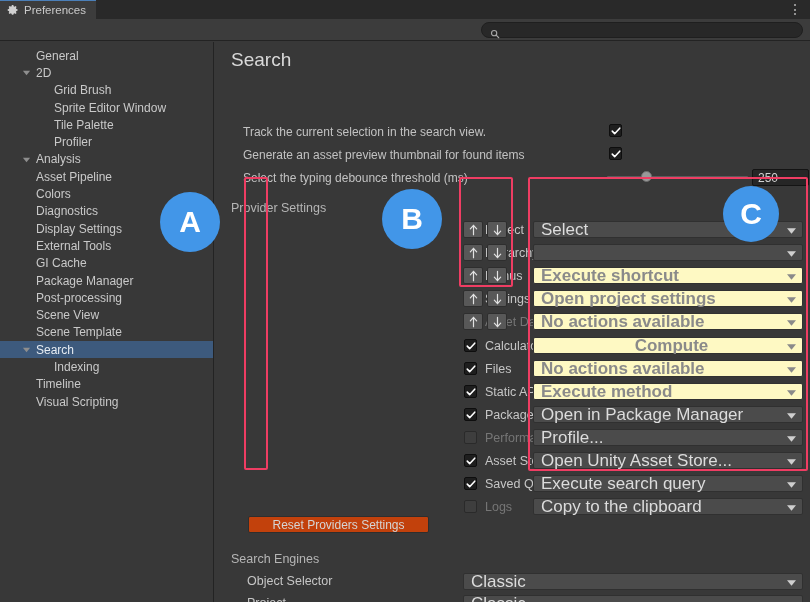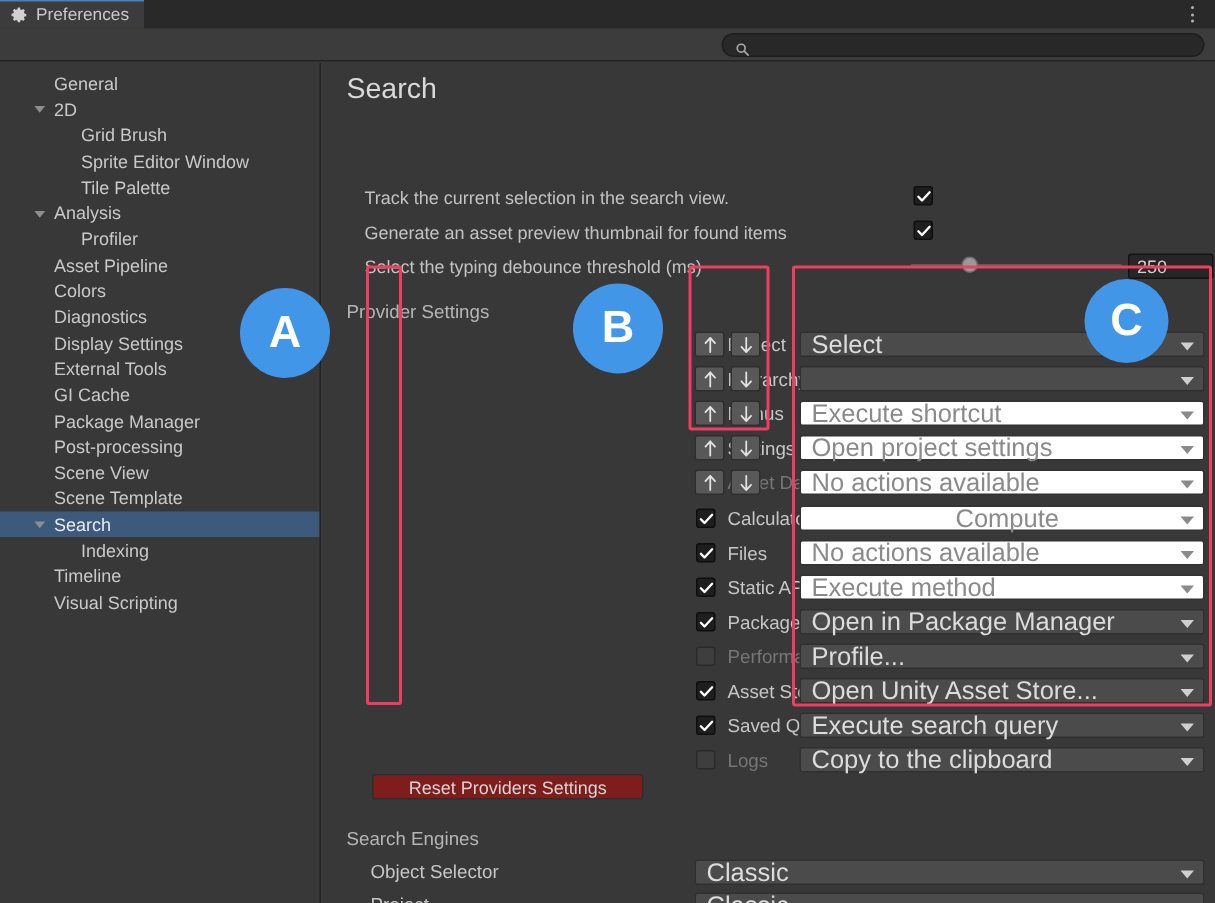--- a/index.html
+++ b/index.html
@@ -121,26 +121,26 @@
     display: flex; align-items: center; justify-content: center;
   }
   .arrow-btn svg { display: block; }
 
   .ddown {
     position: absolute; height: 17px;
     background: #4b4b4b; border: 1px solid #303030; border-radius: 2px;
     color: #dcdcdc; font-size: 17px;
     display: flex; align-items: center; padding-left: 7px;
   }
-  .ddown.dim { background: #ffffff; color: #8a8a8a; border-color: #323232; }
+  .ddown.dim { background: #fef9c3; color: #8a8a8a; border-color: #323232; font-weight: bold; }
   .ddown .arr { position: absolute; right: 6px; top: 6px; }
   .ddown .arr svg { display: block; }
 
   .btn {
-    position: absolute; background: #7f1d1d; border: 1px solid #2e2e2e; border-radius: 2px;
+    position: absolute; background: #c2410c; border: 1px solid #2e2e2e; border-radius: 2px;
     color: #d5d5d5; font-size: 12px;
     display: flex; align-items: center; justify-content: center;
   }
 
   
   .hl {
     position: absolute; border: 2px solid #ef3d63; border-radius: 2px;
     pointer-events: none;
   }
   
@@ -205,31 +205,31 @@
         <span class="lbl">Grid Brush</span>
       </div>
       <div class="tree-item depth1">
         <span class="tw"></span>
         <span class="lbl">Sprite Editor Window</span>
       </div>
       <div class="tree-item depth1">
         <span class="tw"></span>
         <span class="lbl">Tile Palette</span>
       </div>
+      <div class="tree-item depth1">
+        <span class="tw"></span>
+        <span class="lbl">Profiler</span>
+      </div>
       <div class="tree-item depth0">
         <span class="tw">
           <svg width="9" height="9" viewBox="0 0 10 10">
             <path d="M1 3 L9 3 L5 8 Z" fill="#8e8e8e"></path>
           </svg>
         </span>
         <span class="lbl">Analysis</span>
-      </div>
-      <div class="tree-item depth1">
-        <span class="tw"></span>
-        <span class="lbl">Profiler</span>
       </div>
       <div class="tree-item depth0">
         <span class="tw"></span>
         <span class="lbl">Asset Pipeline</span>
       </div>
       <div class="tree-item depth0">
         <span class="tw"></span>
         <span class="lbl">Colors</span>
       </div>
       <div class="tree-item depth0">

